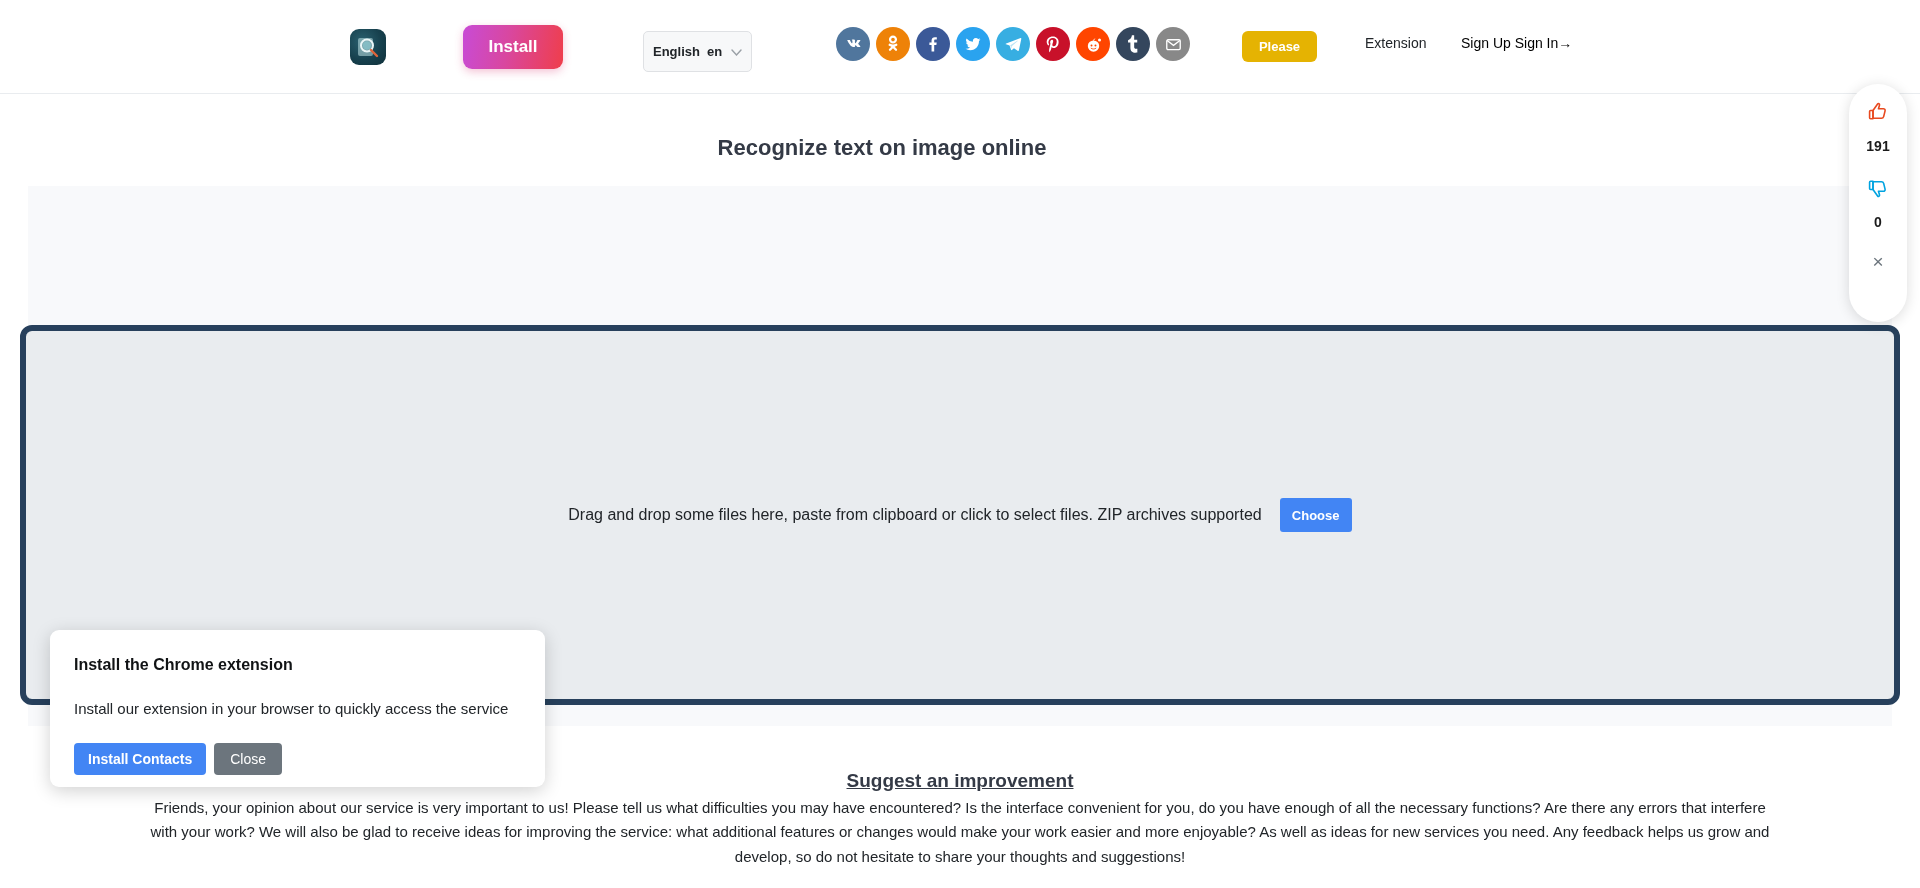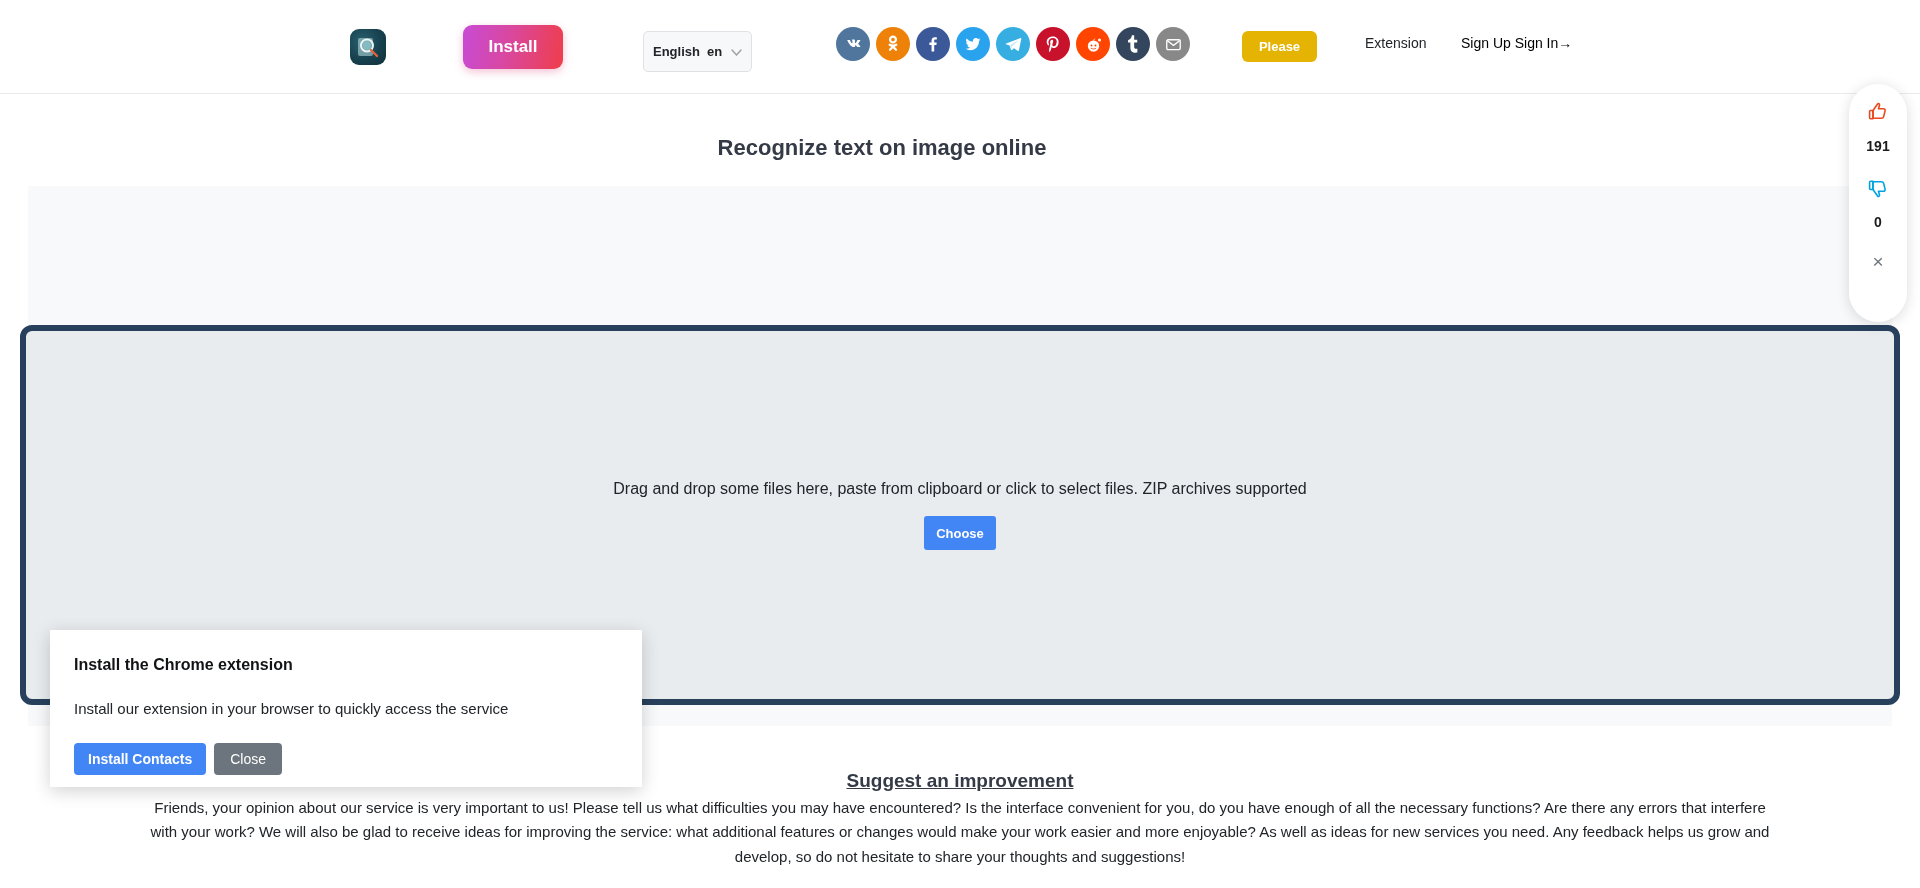--- a/index.html
+++ b/index.html
@@ -112,21 +112,21 @@
   }
   .dropzone::before {
     content: "";
     position: absolute; inset: -3px;
     border: 3px dashed #ffffff;
     border-radius: 8px;
     pointer-events: none;
   }
   .dz-inner {
     position: absolute; inset: 0;
-    display: flex; flex-direction: column;
+    display: flex; flex-direction: row;
     align-items: center; justify-content: center;
     gap: 18px;
   }
   .dz-text { font-size: 16px; color: #212529; }
   .choose-btn {
     width: 72px; height: 34px;
     background: #4285f4;
     border: none; border-radius: 3px;
     color: #ffffff; font-size: 13px;
     font-family: "Liberation Sans", sans-serif;
@@ -150,23 +150,23 @@
   .vote-count { font-size: 14px; font-weight: 700; color: #1b1b1b; margin-top: 10px; }
   .vote-gap { height: 22px; }
   .vote-close {
     margin-top: 22px; font-size: 19px; color: #6c757d;
     cursor: pointer; line-height: 1;
   }
 
   
   .ext-popup {
     position: absolute; top: 630px; left: 50px;
-    width: 592px; height: 157px;
-    background: #ffffff;
-    border-radius: 1px;
+    width: 495px; height: 157px;
+    background: #ffffff;
+    border-radius: 9px;
     box-shadow: 0 4px 18px rgba(0,0,0,0.18);
     padding: 26px 24px 0 24px;
     z-index: 30;
   }
   .ext-title { font-size: 16px; font-weight: 700; color: #111315; }
   .ext-desc { font-size: 15px; color: #212529; margin-top: 26px; }
   .ext-actions { display: flex; gap: 8px; margin-top: 26px; }
   .ext-install {
     height: 32px; padding: 0 14px;
     background: #4285f4; border: none; border-radius: 4px;

